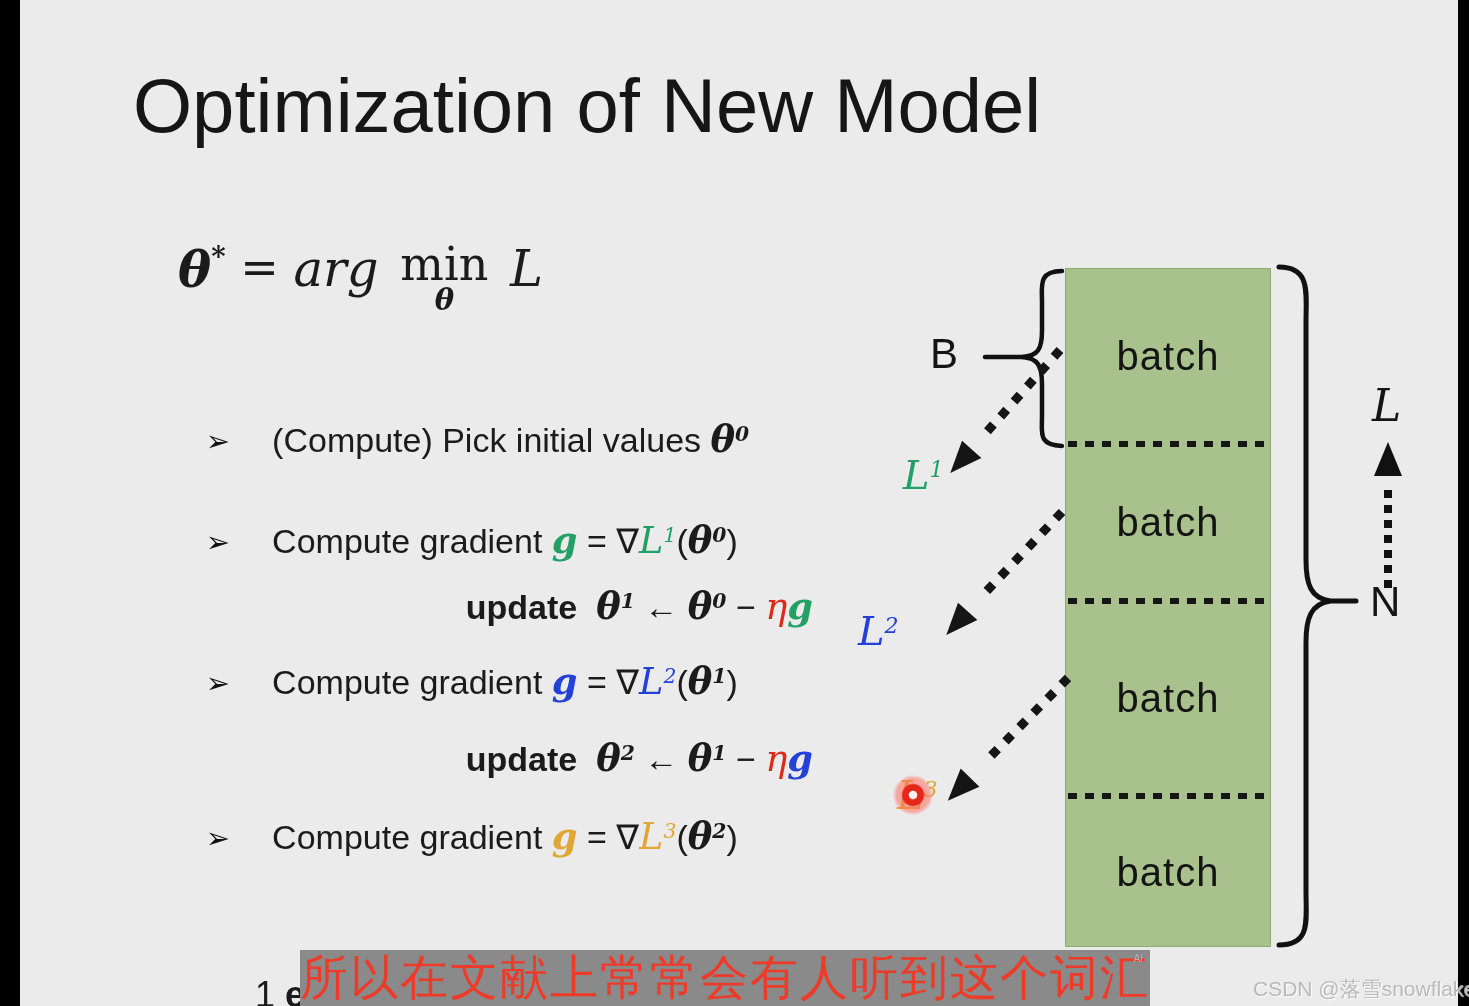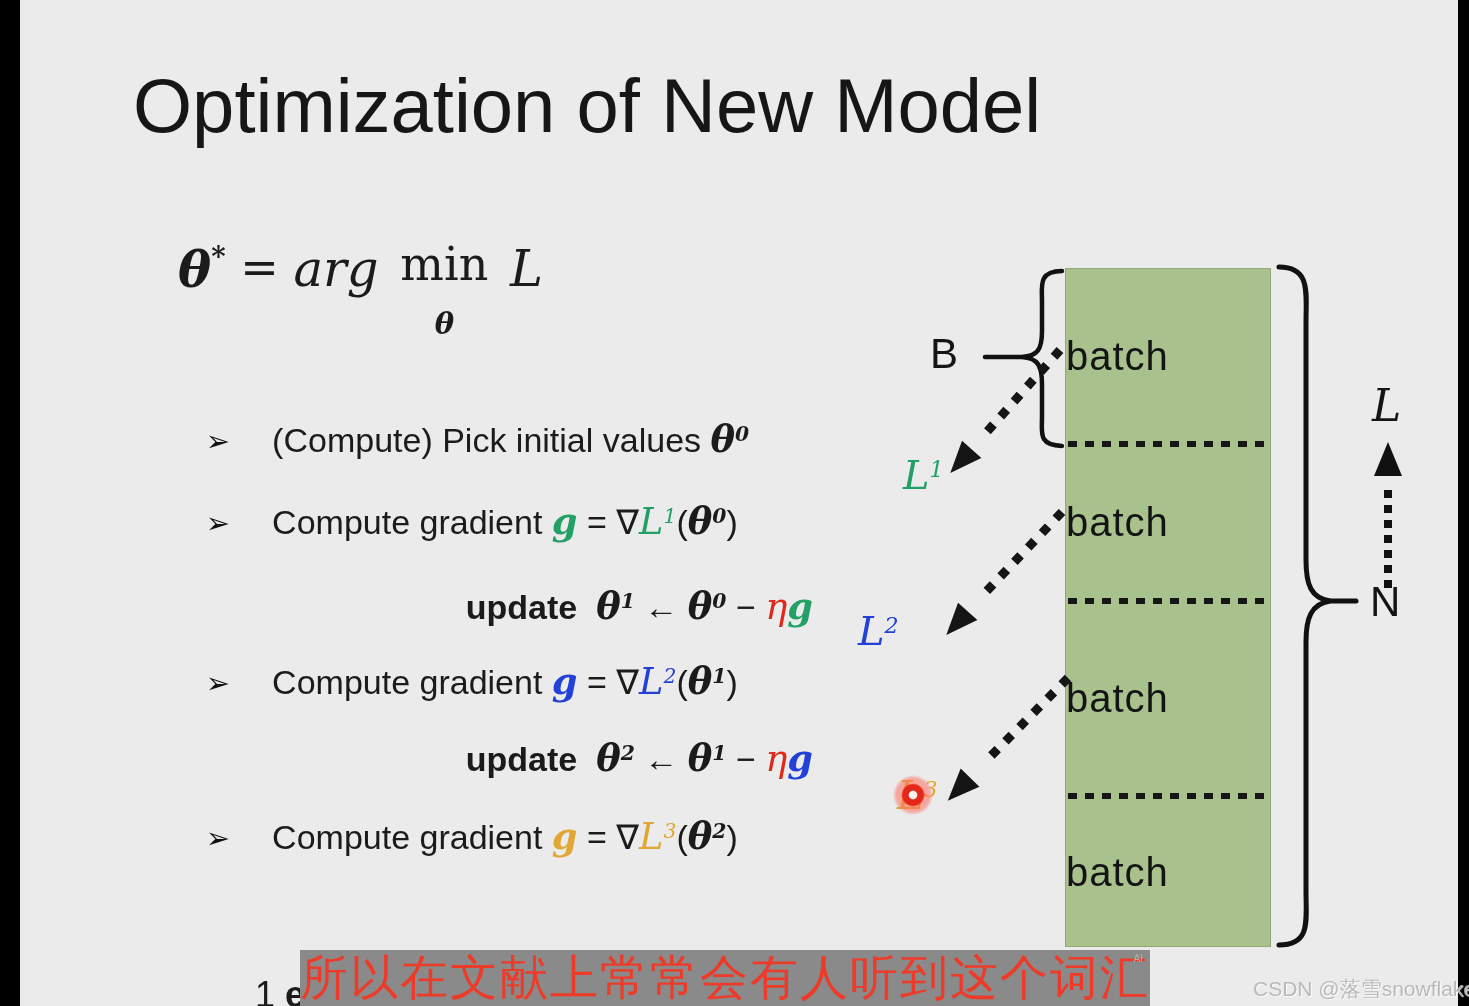--- a/index.html
+++ b/index.html
@@ -29,31 +29,31 @@
   .seg.sup { font-size:.60em; vertical-align:.55em; }
   .green { color:var(--green); }
   .blue  { color:var(--blue); }
   .gold  { color:var(--gold); }
   .red   { color:var(--red); }
 
   
   .formula { position:absolute; left:178px; top:240px; font-size:46px;
              display:flex; align-items:flex-start; white-space:pre; }
   .formula .fs { font-family:"DejaVu Serif", serif; }
-  .minstack { display:inline-flex; flex-direction:column; align-items:center; margin:0 6px;gap:24px; }
+  .minstack { display:inline-flex; flex-direction:column; align-items:center; margin:0 6px; }
   .min-top { font-family:"DejaVu Serif", serif; font-size:46px; line-height:1.05; }
   .min-sub { font-size:29px; line-height:1; margin-top:-2px; }
 
   
   .batch-col {
     position:absolute; left:1065px; top:268px; width:206px; height:679px;
     background:var(--batch_fill); border:1px solid #8fab74; box-sizing:border-box;
     display:grid; grid-template-rows:175px 157px 195px 152px;
   }
-  .bcell { display:flex; align-items:center; }
+  .bcell { display:flex; align-items:center; justify-content:center; }
   .bcell span { font-size:40px; color:#141414; letter-spacing:1px; }
   .bsep { position:absolute; left:2px; right:2px; height:6px;
           background:repeating-linear-gradient(90deg,#161616 0 9px,transparent 9px 17px); }
   .bsep.s1 { top:172px; } .bsep.s2 { top:329px; } .bsep.s3 { top:524px; }
 
   .diag-label { position:absolute; color:#141414; }
   .lbl-b { left:930px; top:330px; font-size:42px; }
   .lbl-l { left:1372px; top:380px; font-size:44px; font-family:"DejaVu Serif",serif; font-style:italic; }
   .lbl-n { left:1370px; top:578px; font-size:42px; }
 
@@ -99,21 +99,21 @@
       <span class="min-top">min</span>
       <span class="min-sub mbi">θ</span>
     </span>
     <span class="fs mi"> L</span>
   </div>
 
   <div class="line" style="left:168px; top:374px;">
     <span class="marker">➢</span><span><span class="seg rm">(Compute) Pick initial values </span><span class="seg mbi">θ</span><span class="seg mbi sup">0</span></span>
   </div>
 
-  <div class="line" style="left:168px; top:456px;">
+  <div class="line" style="left:168px; top:475px;">
     <span class="marker">➢</span><span><span class="seg rm">Compute gradient </span><span class="seg mbi green">g</span><span class="seg rm"> = ∇</span><span class="seg mi green">L</span><span class="seg mi green sup">1</span><span class="seg rm">(</span><span class="seg mbi">θ</span><span class="seg mbi sup">0</span><span class="seg rm">)</span></span>
   </div>
 
   <div class="line" style="left:428px; top:541px;">
     <span><span class="seg rm b">update</span><span class="seg rm">  </span><span class="seg mbi">θ</span><span class="seg mbi sup">1</span><span class="seg rm"> ← </span><span class="seg mbi">θ</span><span class="seg mbi sup">0</span><span class="seg rm"> − </span><span class="seg mi red">η</span><span class="seg mbi green">g</span></span>
   </div>
 
   <div class="line" style="left:168px; top:616px;">
     <span class="marker">➢</span><span><span class="seg rm">Compute gradient </span><span class="seg mbi blue">g</span><span class="seg rm"> = ∇</span><span class="seg mi blue">L</span><span class="seg mi blue sup">2</span><span class="seg rm">(</span><span class="seg mbi">θ</span><span class="seg mbi sup">1</span><span class="seg rm">)</span></span>
   </div>

